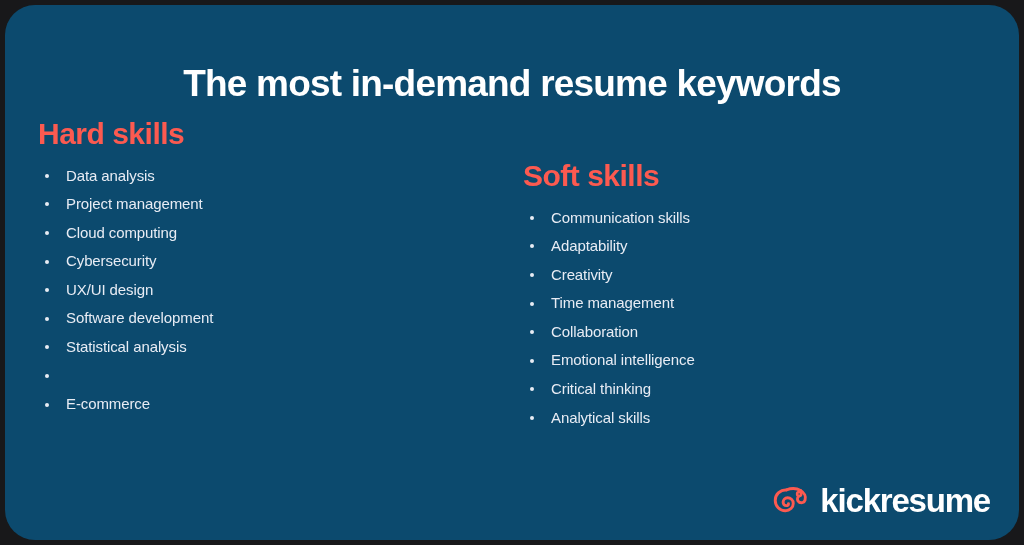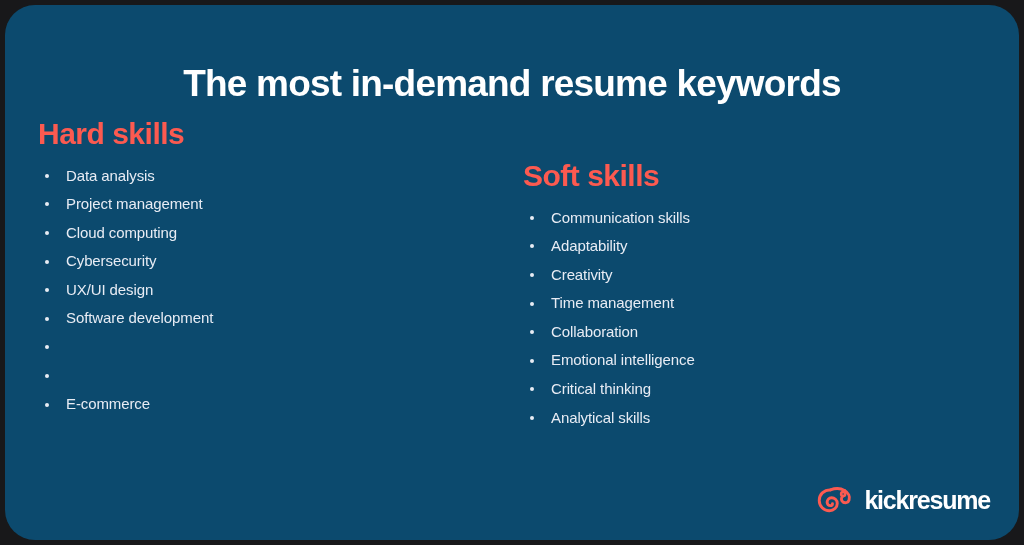--- a/index.html
+++ b/index.html
@@ -118,21 +118,21 @@
     width: 36px;
     height: 36px;
     display: block;
     flex: 0 0 auto;
   }
 
   .brand-name {
     color: #ffffff;
     font-family: "Liberation Sans", sans-serif;
     font-weight: 700;
-    font-size: 25px;
+    font-size: 33px;
     letter-spacing: -1.2px;
     line-height: 1;
     white-space: nowrap;
   }
 </style>
 </head>
 <body>
 
 <div class="stage">
   <div class="card">
@@ -143,21 +143,21 @@
 
       <div class="column column-hard">
         <h2 class="column-heading">Hard skills</h2>
         <ul class="skill-list">
           <li class="skill-item"><span class="bullet"></span><span>Data analysis</span></li>
           <li class="skill-item"><span class="bullet"></span><span>Project management</span></li>
           <li class="skill-item"><span class="bullet"></span><span>Cloud computing</span></li>
           <li class="skill-item"><span class="bullet"></span><span>Cybersecurity</span></li>
           <li class="skill-item"><span class="bullet"></span><span>UX/UI design</span></li>
           <li class="skill-item"><span class="bullet"></span><span>Software development</span></li>
-          <li class="skill-item"><span class="bullet"></span></li>
+          <li class="skill-item"><span class="bullet"></span><span>Statistical analysis</span></li>
           <li class="skill-item"><span class="bullet"></span></li>
           <li class="skill-item"><span class="bullet"></span><span>E-commerce</span></li>
         </ul>
       </div>
 
       <div class="column column-soft">
         <h2 class="column-heading">Soft skills</h2>
         <ul class="skill-list">
           <li class="skill-item"><span class="bullet"></span><span>Communication skills</span></li>
           <li class="skill-item"><span class="bullet"></span><span>Adaptability</span></li>

